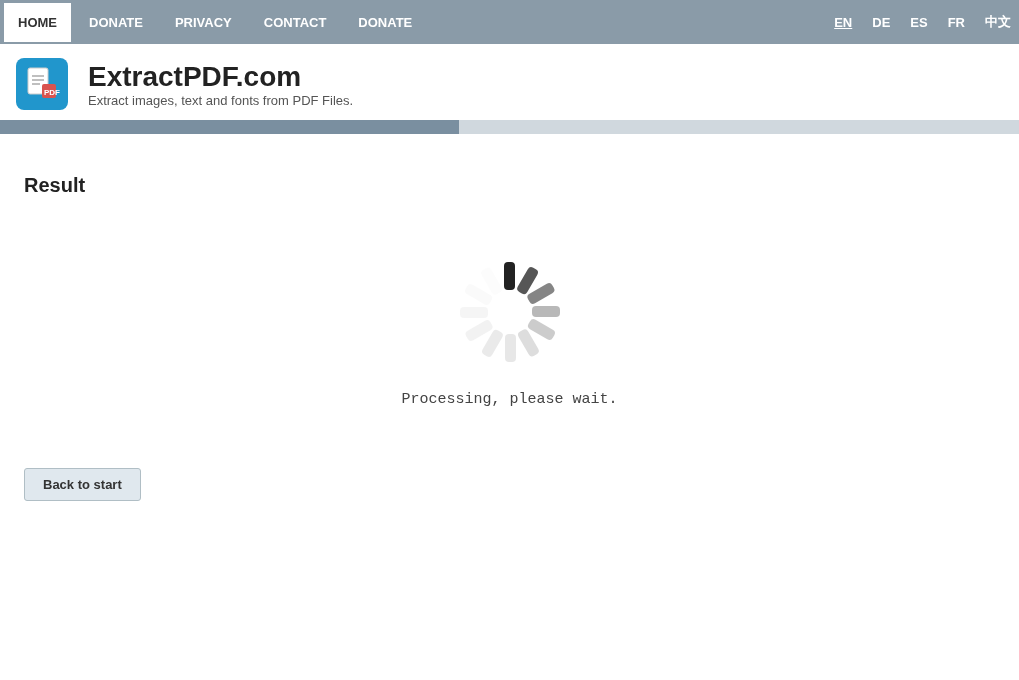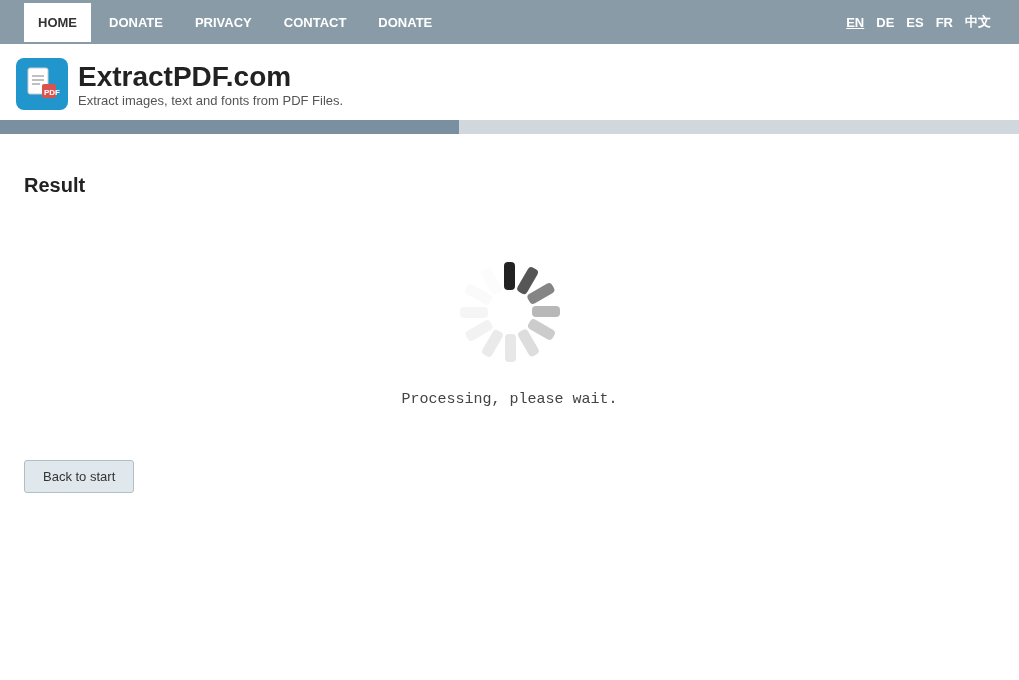--- a/index.html
+++ b/index.html
@@ -4,21 +4,21 @@
   <style>
     * { margin: 0; padding: 0; box-sizing: border-box; }
     body { font-family: Arial, sans-serif; background: #fff; width: 1019px; min-height: 680px; }
 
     
     nav {
       background: #8a9ba8;
       display: flex;
       align-items: center;
       justify-content: space-between;
-      padding: 0 24px;
+      padding: 0 4px;
       height: 44px;
     }
     .nav-left {
       display: flex;
       gap: 4px;
     }
     .nav-item {
       color: #fff;
       text-decoration: none;
       font-size: 13px;
@@ -26,40 +26,40 @@
       padding: 12px 14px;
       cursor: pointer;
       display: block;
     }
     .nav-item.active {
       background: #fff;
       color: #333;
     }
     .nav-right {
       display: flex;
-      gap: 4px;
+      gap: 12px;
       align-items: center;
     }
     .lang-item {
       color: #fff;
       font-size: 13px;
       font-weight: bold;
       cursor: pointer;
       padding: 2px 4px;
     }
     .lang-item.active {
       text-decoration: underline;
     }
 
     
     .header {
       display: flex;
       align-items: center;
       padding: 14px 20px 10px 16px;
-      gap: 10px;
+      gap: 20px;
     }
     .logo-icon {
       width: 52px;
       height: 52px;
       background: #2196cc;
       border-radius: 8px;
       display: flex;
       align-items: center;
       justify-content: center;
       flex-shrink: 0;
@@ -128,21 +128,22 @@
     
     .back-btn {
       display: inline-block;
       background: #e0e8ee;
       border: 1px solid #b0bec5;
       border-radius: 3px;
       padding: 8px 18px;
       font-size: 13px;
       color: #333;
       cursor: pointer;
-      margin-top: 22px;
+      margin-top: 30px;
+      font-weight: bold;
     }
   </style>
 </head>
 <body>
 
 <nav>
   <div class="nav-left">
     <a class="nav-item active">HOME</a>
     <a class="nav-item">DONATE</a>
     <a class="nav-item">PRIVACY</a>

